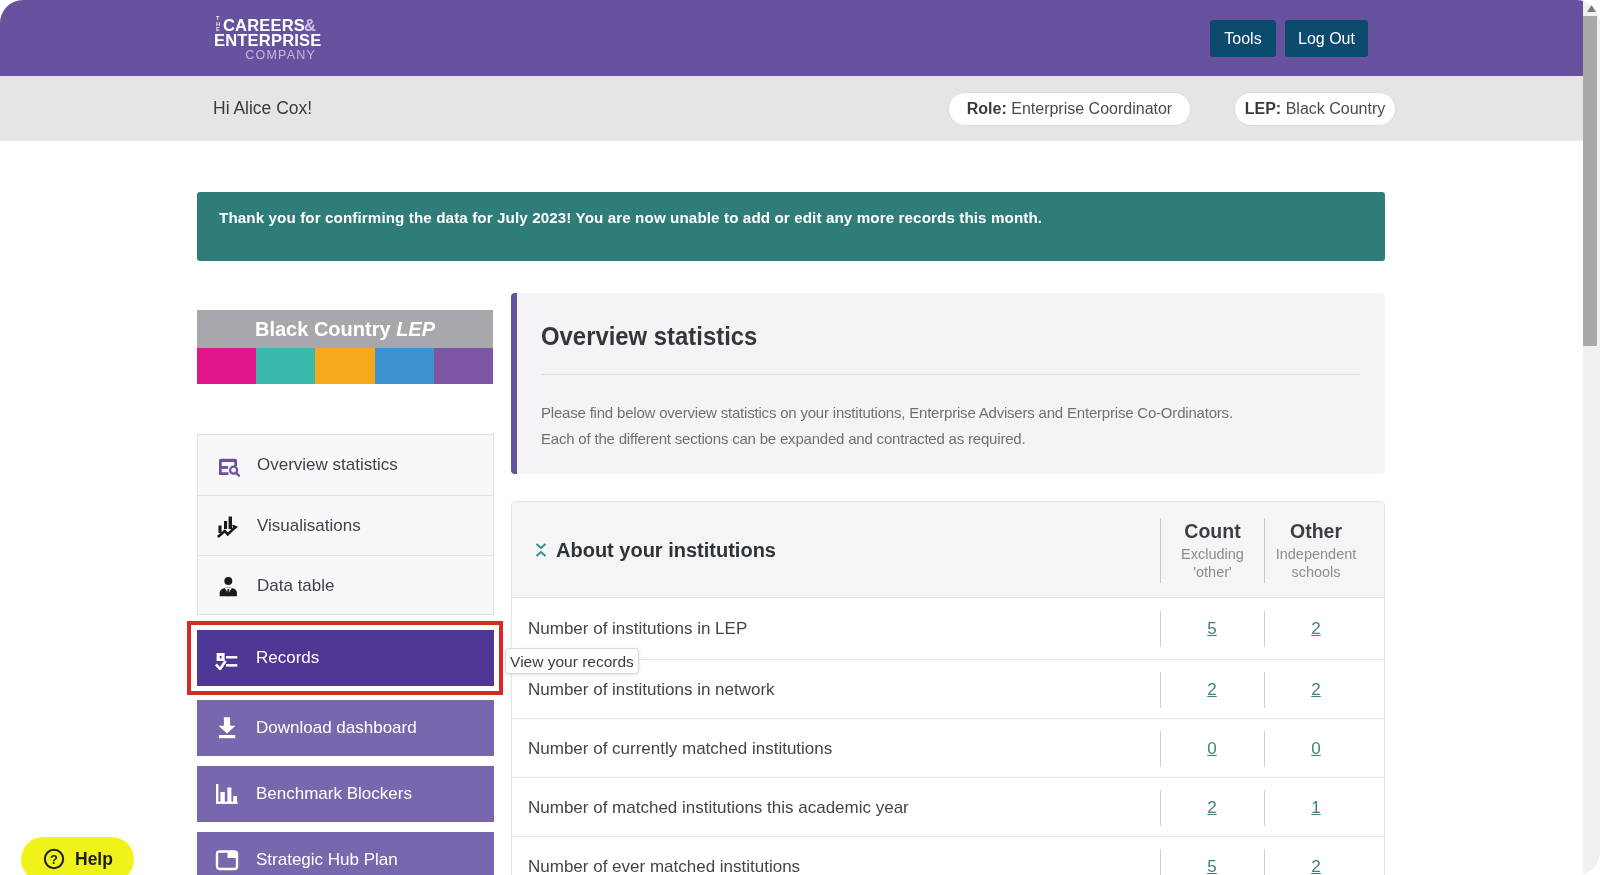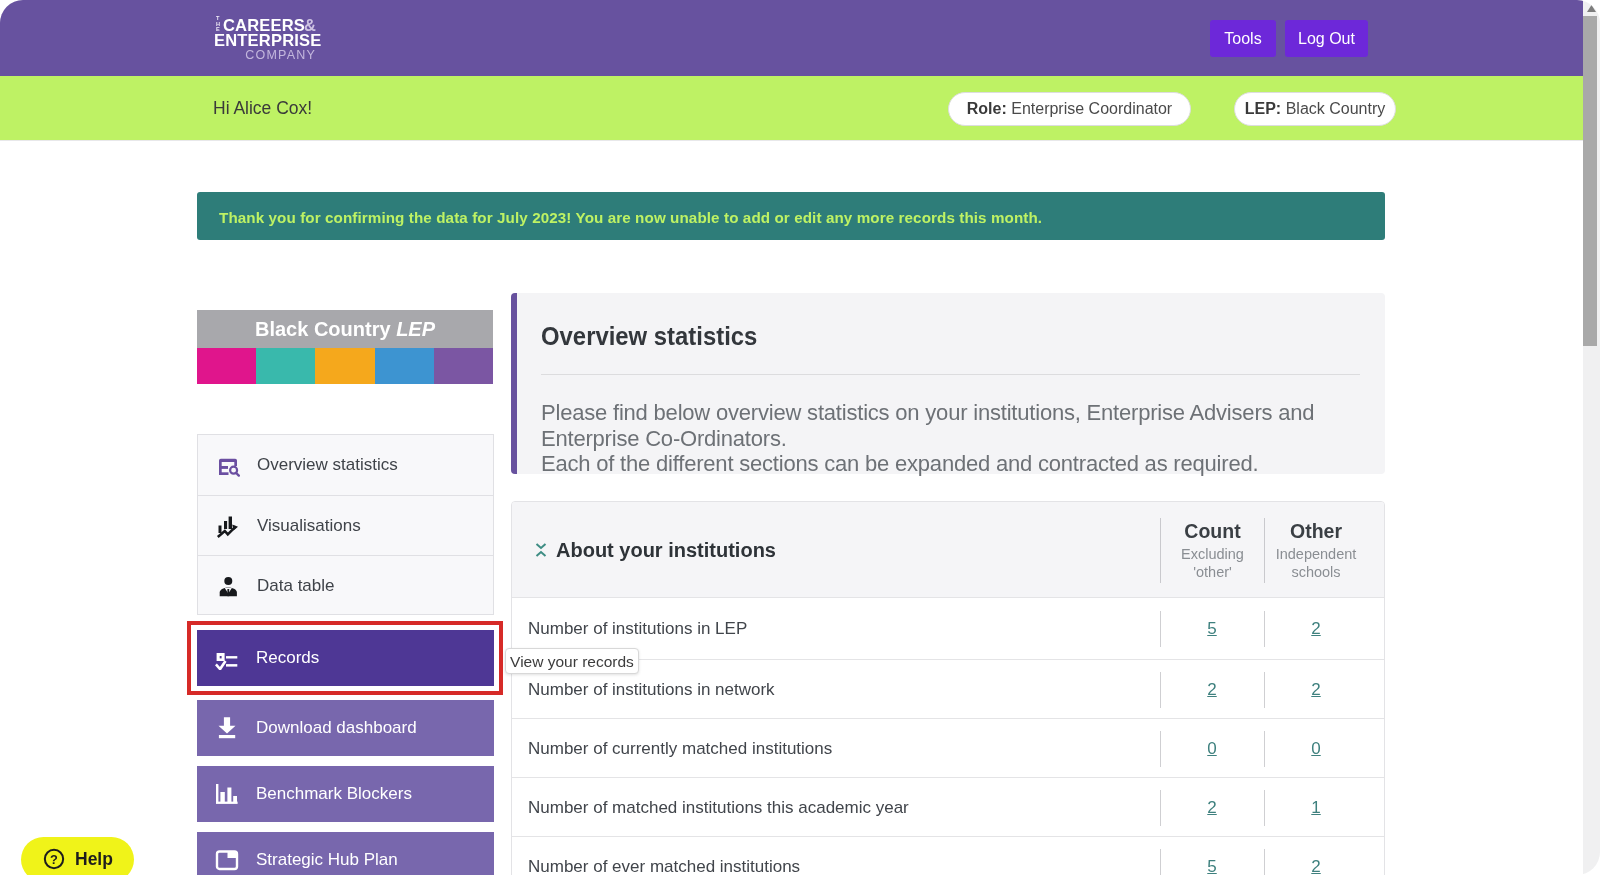--- a/index.html
+++ b/index.html
@@ -3,32 +3,32 @@
 <meta charset="utf-8">
 <style>
   * { margin:0; padding:0; box-sizing:border-box; }
   html,body { width:1600px; height:875px; overflow:hidden; background:#fff; }
   body { font-family:"Liberation Sans", sans-serif; }
   #page { position:relative; width:1600px; height:875px; overflow:hidden;border-radius:23px; }
   .abs { position:absolute; }
 
   
   #hdr { left:0; top:0; width:1583px; height:76px; background:#67529f; }
-  .hbtn { position:absolute; top:20px; height:37px; background:#6d28d9; color:#fff;
+  .hbtn { position:absolute; top:20px; height:37px; background:#0c4a6e; color:#fff;
           font-size:16px; line-height:37px; text-align:center; border-radius:3px; }
 
   
-  #bar { left:0; top:76px; width:1583px; height:65px; background:#bef264; border-bottom:1px solid #e8e8ea; }
+  #bar { left:0; top:76px; width:1583px; height:65px; background:#e5e5e5; border-bottom:1px solid #e8e8ea; }
   .pill { position:absolute; top:16px; height:34px; background:#fff; border:1px solid #ddddde;
           border-radius:17px; font-size:16px; color:#4a4a4a; line-height:32px; white-space:nowrap; text-align:center; }
   .pill b { color:#3a3a3a; }
 
   
-  #banner { left:197px; top:192px; width:1188px; height:48px; background:#2e7d79; border-radius:3px;
-            color:#bef264; font-weight:bold; font-size:15.2px; line-height:51px; padding-left:22px; letter-spacing:0.1px; }
+  #banner { left:197px; top:192px; width:1188px; height:69px; background:#2e7d79; border-radius:3px;
+            color:#ffffff; font-weight:bold; font-size:15.2px; line-height:51px; padding-left:22px; letter-spacing:0.1px; }
 
   
   #bclogo { left:197px; top:310px; width:296px; height:74px; }
   #bclogo .gbar { position:absolute; left:0; top:0; width:296px; height:38px; background:#a8a8ac;
                   color:#fff; font-weight:bold; font-size:20px; line-height:38px; text-align:center; }
   #bclogo .blocks { position:absolute; left:0; top:38px; width:296px; height:36px; display:flex; }
   #bclogo .blocks div { width:59.2px; height:36px; }
 
   
   #menu { left:197px; top:434px; width:297px; height:181px; background:#f8f8fa; border:1px solid #e0e0e4; }
@@ -47,21 +47,21 @@
   
   #tip { left:505px; top:648px; width:134px; height:26px; background:#fff; border:1px solid #d8d8d8;
          border-radius:4px; box-shadow:0 1px 3px rgba(0,0,0,.12); color:#3c3c3c;
          line-height:26px; text-align:center; z-index:5; font-size:15.5px; }
 
   
   #ovcard { left:511px; top:293px; width:874px; height:181px; background:#f4f4f6; border-radius:4px;
             border-left:6px solid #67519e; }
   #ovcard h1 { position:absolute; left:24px; top:31px; font-size:25px; line-height:25px; color:#33373c; transform:scaleX(0.955); transform-origin:left top; white-space:nowrap; }
   #ovcard .hr { position:absolute; left:24px; top:81px; width:819px; height:1px; background:#dcdcde; }
-  #ovcard p { position:absolute; left:24px; top:107px; font-size:22px; color:#6d7176; line-height:25.5px; letter-spacing:-0.2px; }
+  #ovcard p { position:absolute; left:24px; top:107px; font-size:15px; color:#6d7176; line-height:25.5px; letter-spacing:-0.2px; }
 
   
   #tbl { left:511px; top:501px; width:874px; height:380px; border:1px solid #e3e3e6; border-radius:4px 4px 0 0; background:#fff; overflow:hidden; }
   #tblhead { position:absolute; left:0; top:0; width:872px; height:96px; background:#f5f5f7; border-bottom:1px solid #e4e4e6; }
   #tbltitle { position:absolute; left:44px; top:37px; font-size:20px; font-weight:bold; color:#2e3338; }
   .colsep { position:absolute; width:1px; background:#c9c9cd; }
   .chead { position:absolute; text-align:center; }
   .chead .t { font-size:19.5px; font-weight:bold; color:#3a3f44; }
   .chead .s { font-size:14.5px; color:#8a8e93; line-height:18.5px; margin-top:1.5px; }
   .trow { position:absolute; left:0; width:872px; height:60px; }

